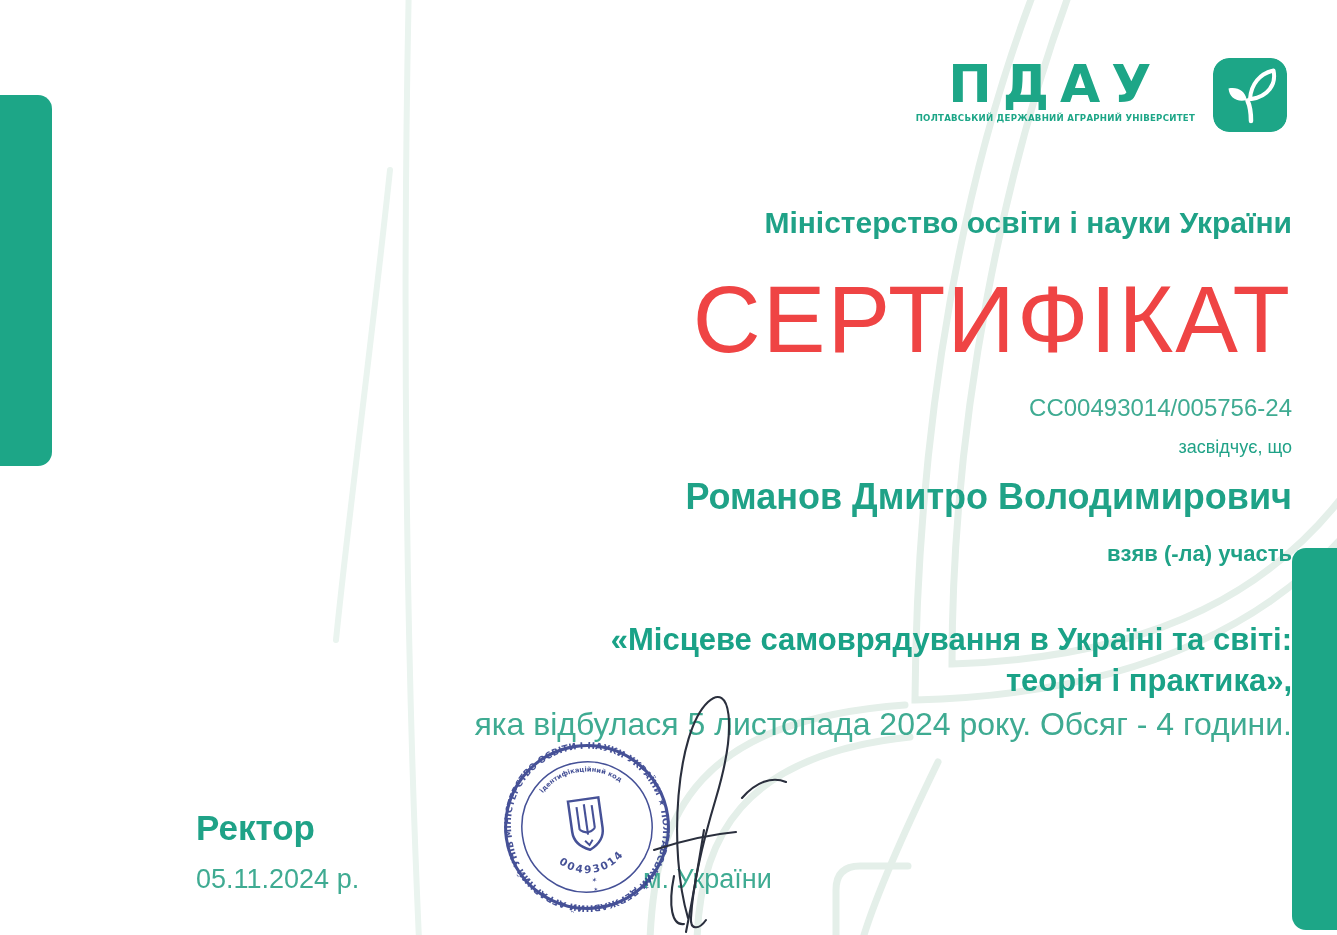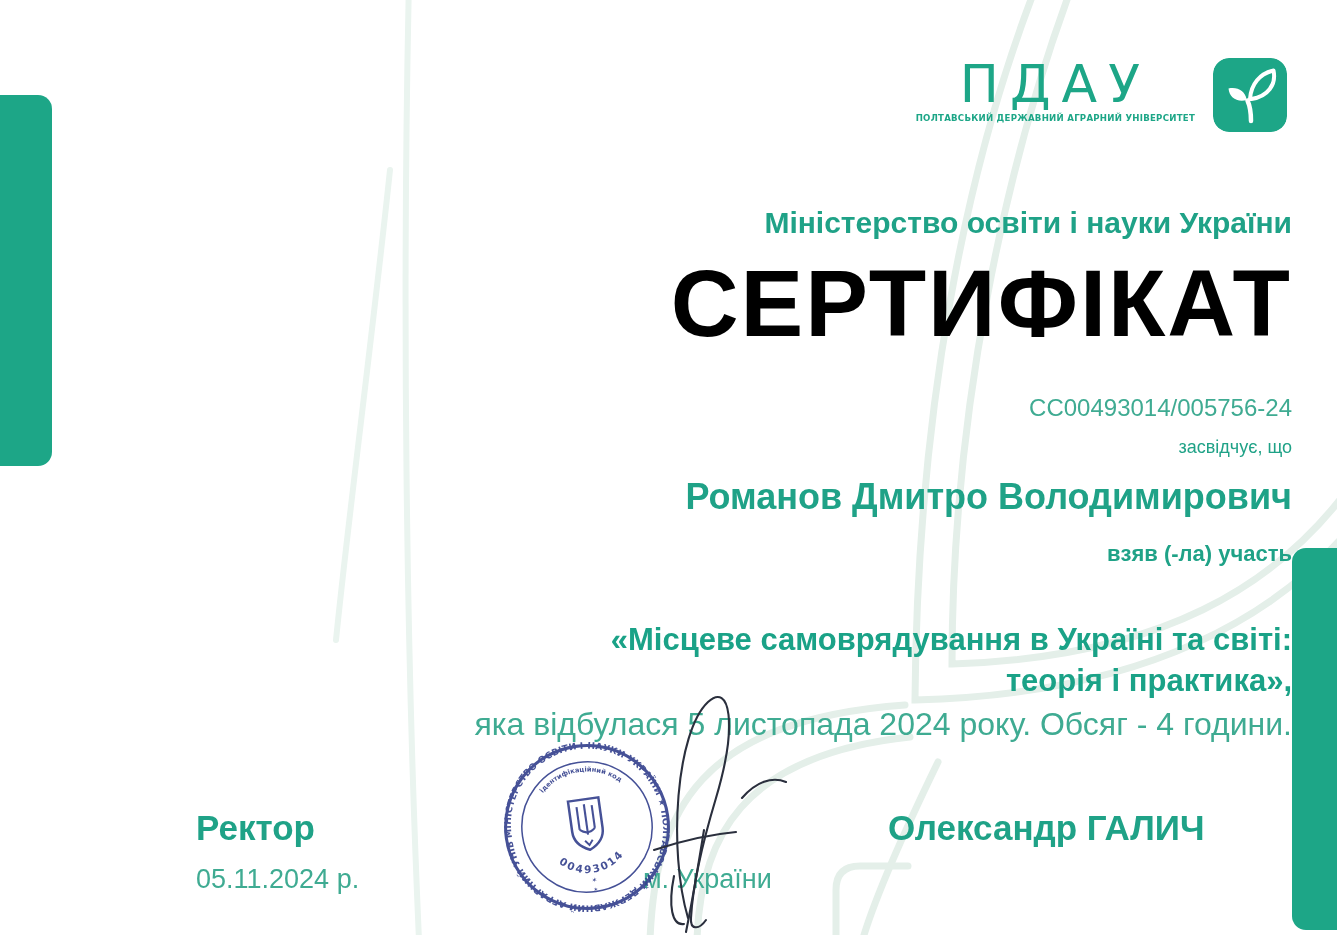--- a/index.html
+++ b/index.html
@@ -12,32 +12,32 @@
   }
   svg{display:block;}
   .watermark{position:absolute;left:0;top:0;pointer-events:none;}
   .bar{position:absolute;background:#1da687;}
   .bar-left{left:0;top:95px;width:52px;height:371px;border-radius:0 14px 14px 0;}
   .bar-right{right:0;top:548px;width:45px;height:382px;border-radius:14px 0 0 14px;}
   .logo{position:absolute;top:58px;right:50px;display:flex;align-items:flex-start;gap:18px;}
   .logo-col{display:flex;flex-direction:column;align-items:center;}
   .logo-wordmark{
     font-family:"DejaVu Sans", sans-serif;
-    font-weight:400;font-size:52px;line-height:52px;
+    font-weight:700;font-size:52px;line-height:52px;
     letter-spacing:11px;color:#1da687;white-space:nowrap;
   }
   .logo-subtitle{
     font-family:"DejaVu Sans", sans-serif;
     font-weight:700;font-size:8.6px;letter-spacing:0.25px;
     color:#1da687;white-space:nowrap;margin-top:3px;
   }
   .logo-icon{border-radius:16px;}
   .centerline{position:absolute;left:52px;width:1240px;text-align:right;}
   .ministry{top:206px;font-weight:700;font-size:30px;color:#1fa287;}
-  .cert-title{top:252px;font-weight:700;font-size:94px;letter-spacing:2px;color:#000000;line-height:1.1;}
+  .cert-title{top:268px;font-weight:400;font-size:94px;letter-spacing:2px;color:#ef4444;line-height:1.1;}
   .cert-number{top:394px;font-size:24px;color:#3fab92;}
   .certifies{top:437px;font-weight:400;font-size:18px;color:#1fa287;}
   .recipient{top:476px;font-weight:700;font-size:36px;color:#1fa287;}
   .participation{top:541px;font-weight:700;font-size:22px;color:#1fa287;}
   .event-intro{top:574px;font-size:34px;color:#3fab92;}
   .event-title{top:619px;font-weight:700;font-size:31px;line-height:41px;color:#1aa287;}
   .event-details{top:706px;font-size:32px;color:#3fab92;}
   .rector{position:absolute;left:196px;top:808px;font-weight:700;font-size:35px;color:#1fa287;}
   .sign-date{position:absolute;left:196px;top:864px;font-size:27px;color:#3fab92;}
   .signer{position:absolute;left:888px;top:808px;font-weight:700;font-size:35px;color:#1fa287;}
@@ -89,21 +89,20 @@
   <div class="centerline recipient">Романов Дмитро Володимирович</div>
   <div class="centerline participation">взяв (-ла) участь</div>
   <div class="centerline event-title">
     <span>«Місцеве самоврядування в Україні та світі:</span><br>
     <span>теорія і практика»,</span>
   </div>
   <div class="centerline event-details">яка відбулася 5 листопада 2024 року. Обсяг - 4 години.</div>
 
   <div class="rector">Ректор</div>
   <div class="sign-date">05.11.2024 р.</div>
-  <div class="signer">Олександр ГАЛИЧ</div>
   <div class="city">м. України</div>
 
   <svg class="stamp" width="182" height="182" viewBox="0 0 190 190" fill="none">
     <defs>
       <path id="ring-arc" d="M 16 95 A 79 79 0 1 1 173.9 95 A 79 79 0 1 1 16 95"></path>
       <path id="inner-arc" d="M 37 95 A 58 58 0 0 1 153 95"></path>
       <path id="code-arc" d="M 47 95 A 48 48 0 0 0 143 95"></path>
     </defs>
     <circle cx="95" cy="95" r="85" stroke="#323f8c" stroke-width="3.2"></circle>
     <circle cx="95" cy="95" r="68" stroke="#323f8c" stroke-width="1.6"></circle>

